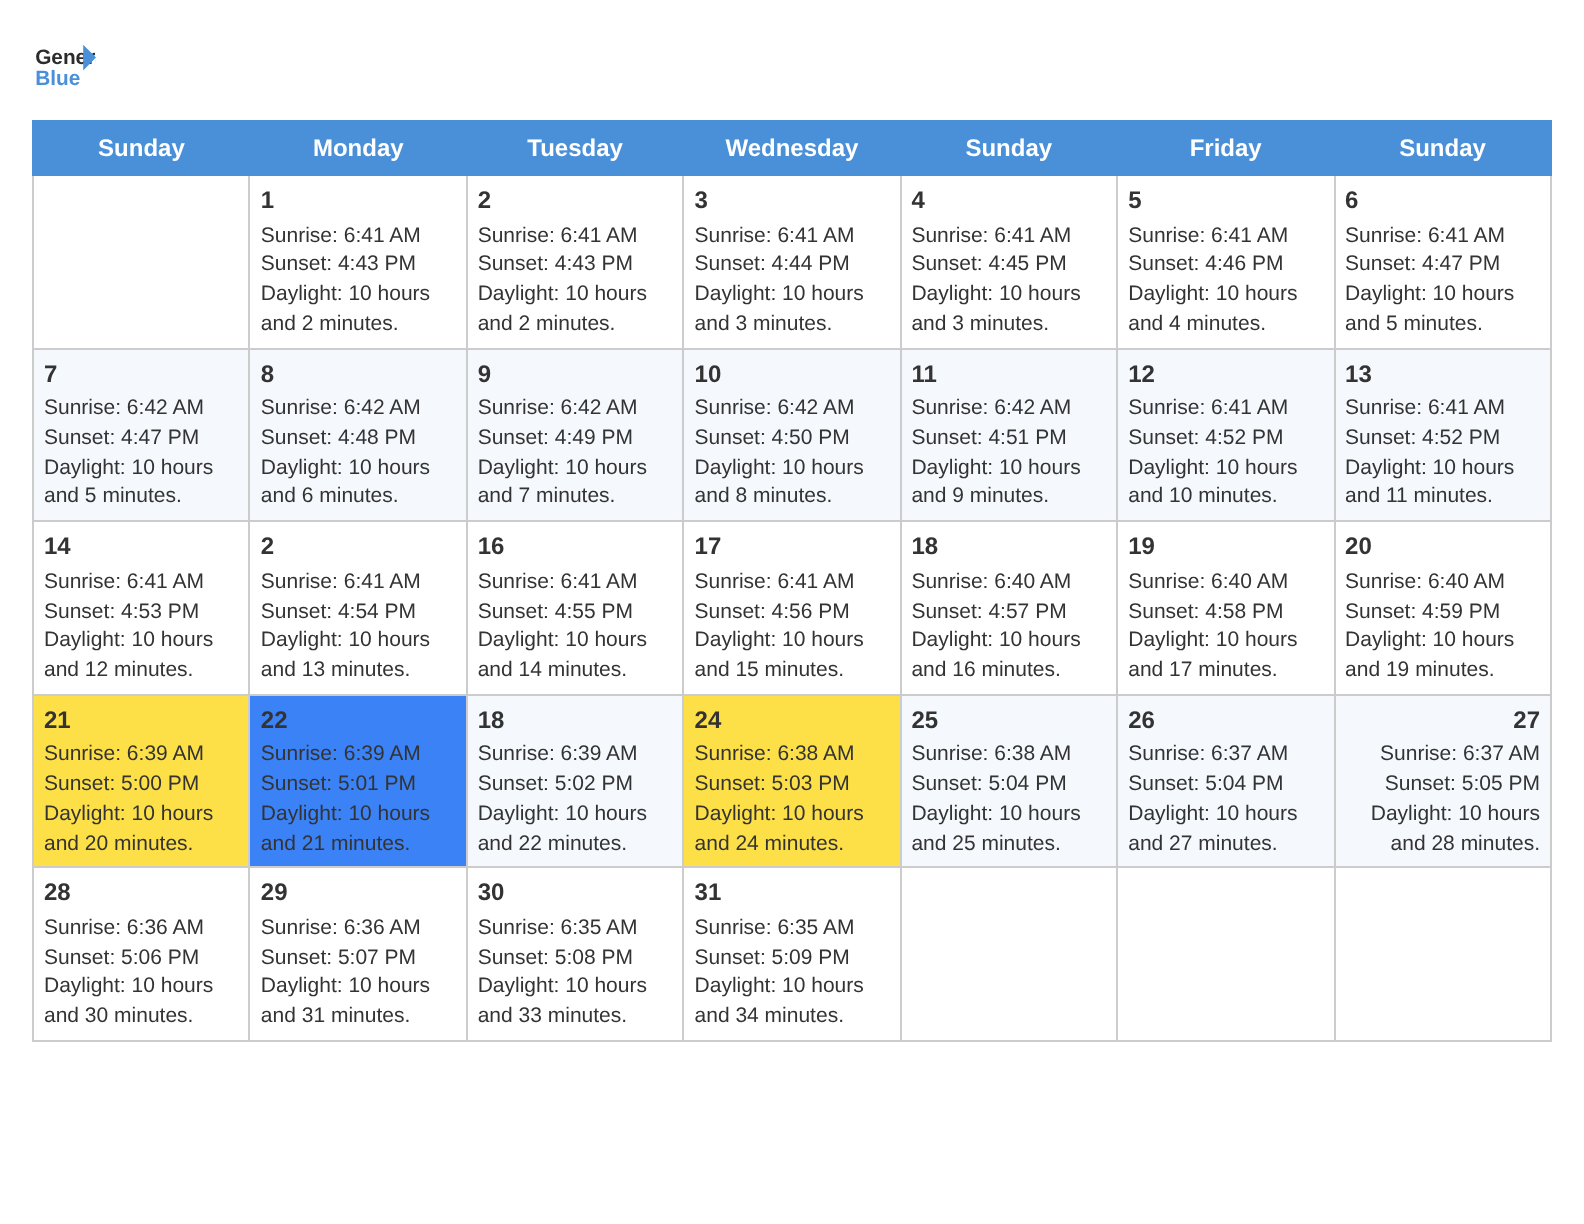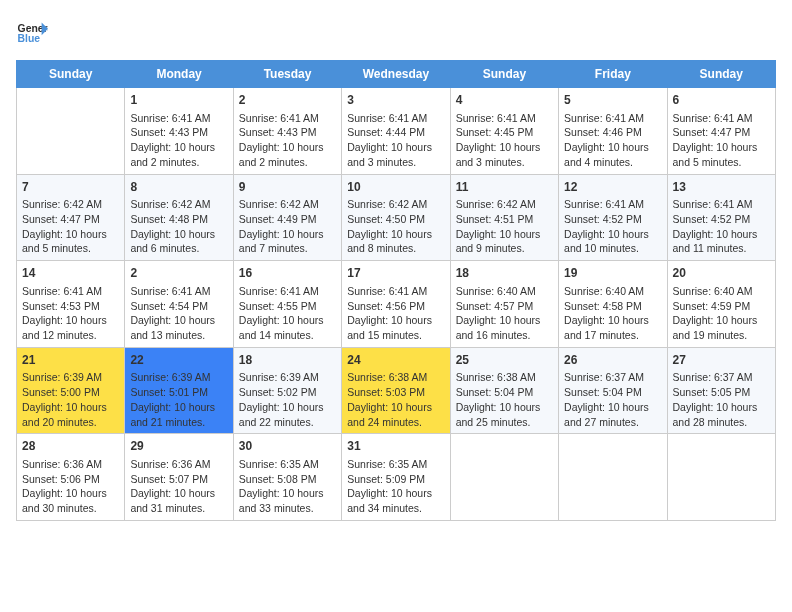--- a/index.html
+++ b/index.html
@@ -291,21 +291,21 @@
 Daylight: 10 hours
 and 25 minutes.</div>
         </td>
         <td style="background: rgb(245, 248, 252);">
           <span class="day-number">26</span>
           <div class="day-info" style="white-space: pre-line;">Sunrise: 6:37 AM
 Sunset: 5:04 PM
 Daylight: 10 hours
 and 27 minutes.</div>
         </td>
-        <td style="background: rgb(245, 248, 252);">
+        <td style="background: rgb(245, 248, 252); text-align: right;">
           <span class="day-number">27</span>
           <div class="day-info" style="white-space: pre-line;">Sunrise: 6:37 AM
 Sunset: 5:05 PM
 Daylight: 10 hours
 and 28 minutes.</div>
         </td>
       </tr>
       <tr>
         <td>
           <span class="day-number">28</span>

